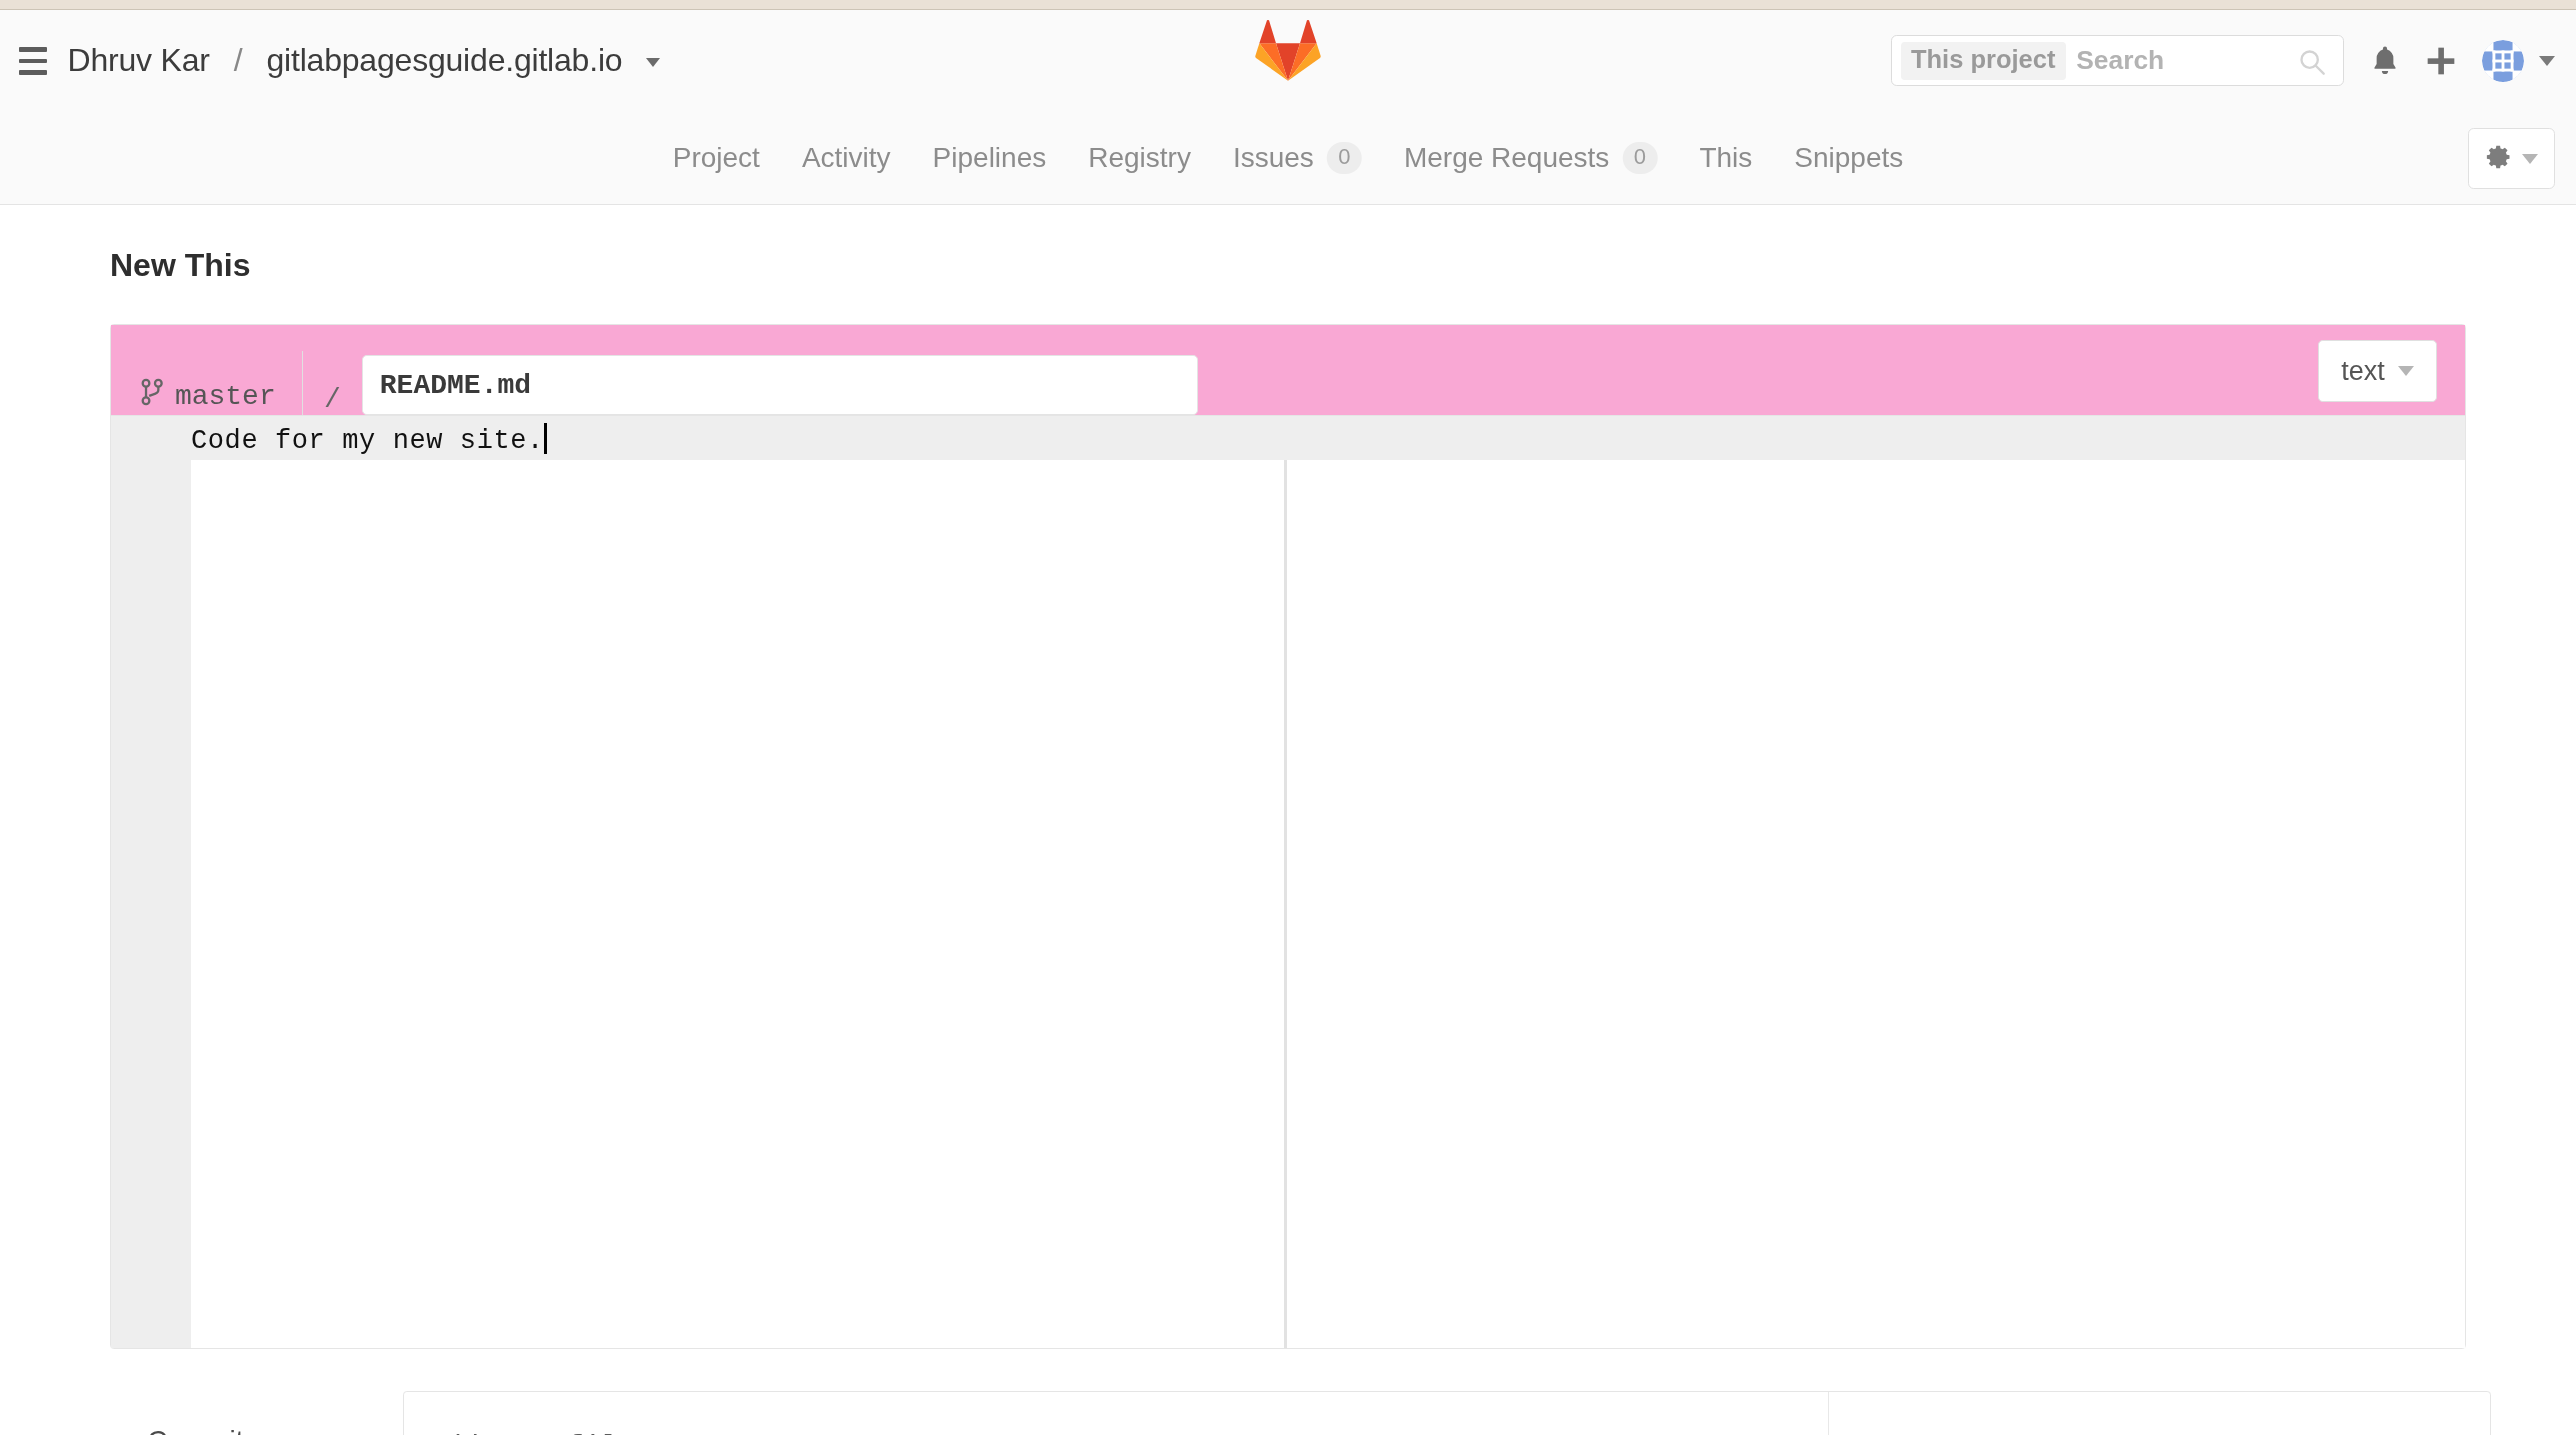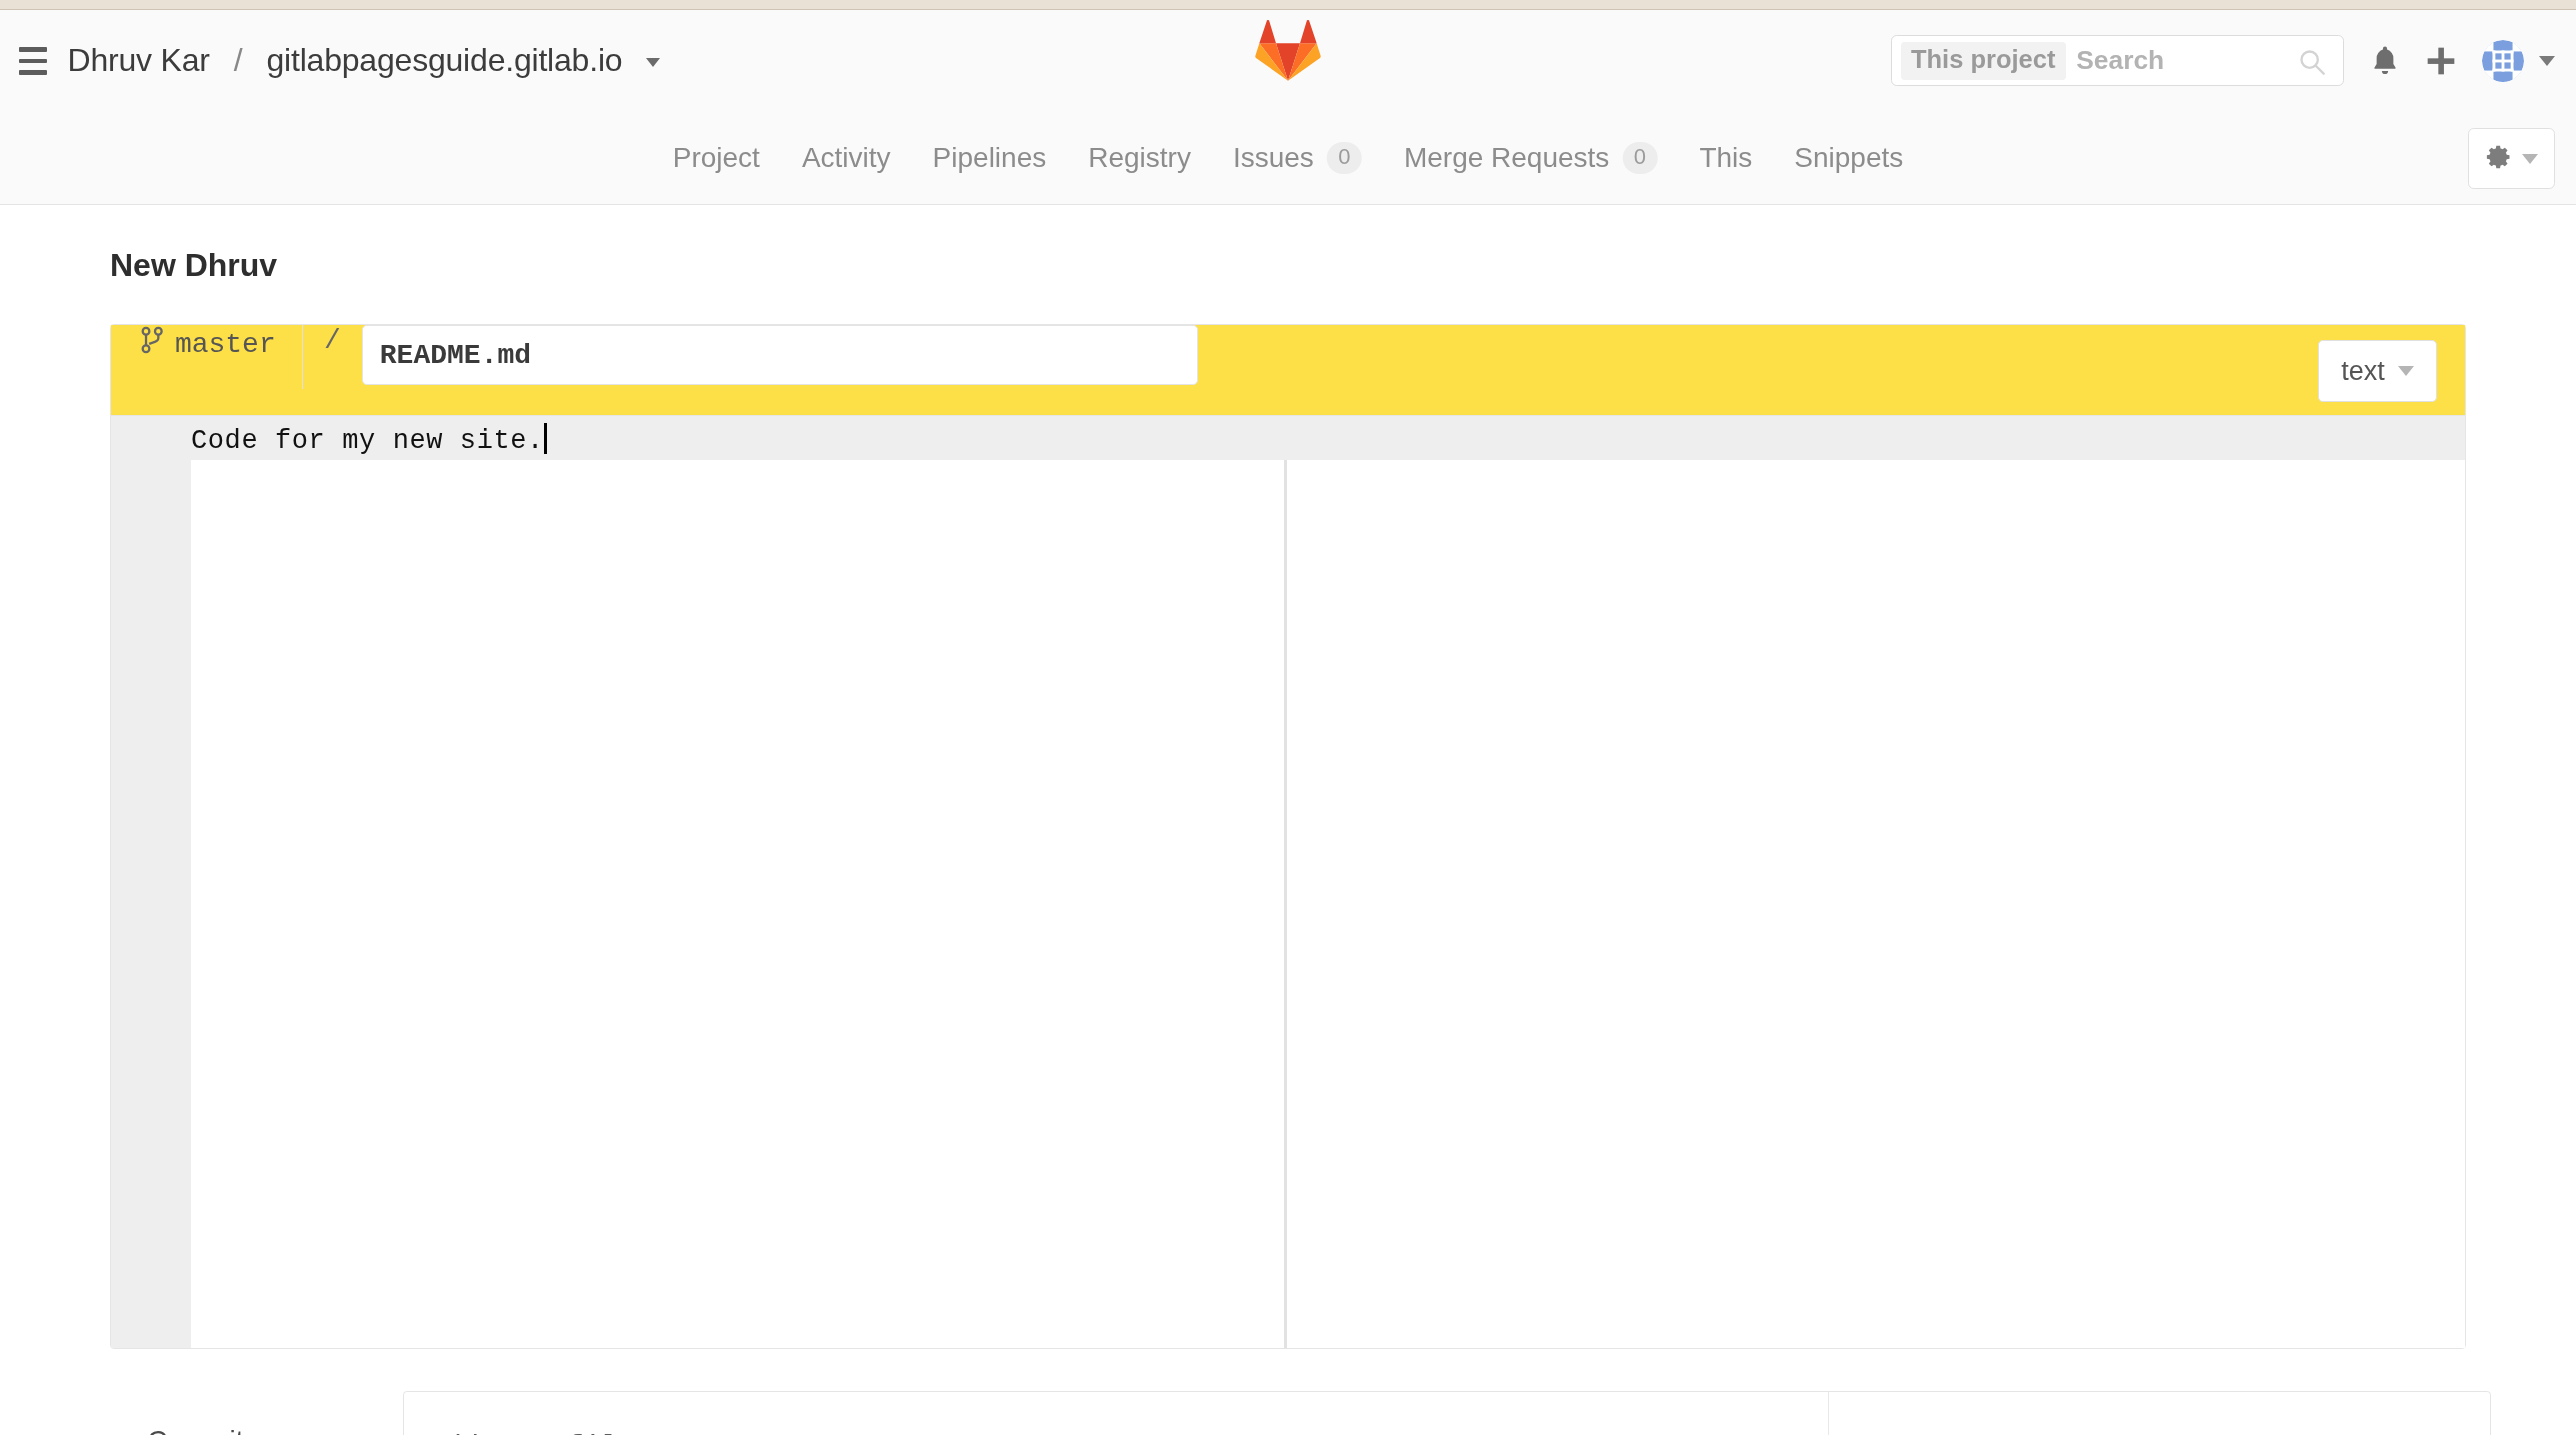--- a/index.html
+++ b/index.html
@@ -205,24 +205,24 @@
 
   .file-editor {
     margin: 40px 110px 0 110px;
     border: 0.9px solid #e5e5e5;
     border-radius: 3.8px;
     background: #fff;
   }
   .path-bar {
     position: relative;
     height: 91px;
-    background: #fde047;
+    background: #f9a8d4;
     border-bottom: 0.9px solid #e5e5e5;
     display: flex;
-    align-items: flex-start;
+    align-items: flex-end;
     padding-left: 28px;
     box-sizing: border-box;
   }
   .branch {
     display: flex;
     align-items: center;
     gap: 11.3px;
     font-family: "Liberation Mono", monospace;
     font-size: 28px;
     color: #555;
@@ -488,21 +488,21 @@
         <path d="M12 8.2a3.8 3.8 0 1 0 0 7.6 3.8 3.8 0 0 0 0-7.6zm0 5.6a1.8 1.8 0 1 1 0-3.6 1.8 1.8 0 0 1 0 3.6z"></path>
         <path d="M21 13.6v-3.2l-2.4-.4a6.9 6.9 0 0 0-.7-1.7l1.4-2-2.3-2.3-2 1.4a6.9 6.9 0 0 0-1.7-.7L12.9 2.3h-3.2L9.3 4.7a6.9 6.9 0 0 0-1.7.7l-2-1.4L3.3 6.3l1.4 2a6.9 6.9 0 0 0-.7 1.7l-2.4.4v3.2l2.4.4c.16.6.4 1.17.7 1.7l-1.4 2 2.3 2.3 2-1.4c.53.3 1.1.54 1.7.7l.4 2.4h3.2l.4-2.4c.6-.16 1.17-.4 1.7-.7l2 1.4 2.3-2.3-1.4-2c.3-.53.54-1.1.7-1.7l2.4-.4z"></path>
       </svg>
     </span>
     <span class="tri-down"></span>
   </div>
 </div>
 
 <div class="page">
 
-  <div class="page-title">New Dhruv</div>
+  <div class="page-title">New This</div>
 
   <div class="file-editor">
 
     <div class="path-bar">
       <div class="branch">
         <span>
           <svg width="24.6" height="30" viewBox="0 0 14 16" fill="none" stroke="#666" stroke-width="1.3">
             <circle cx="4" cy="3" r="1.9"></circle>
             <circle cx="4" cy="13" r="1.9"></circle>
             <circle cx="11" cy="3" r="1.9"></circle>

